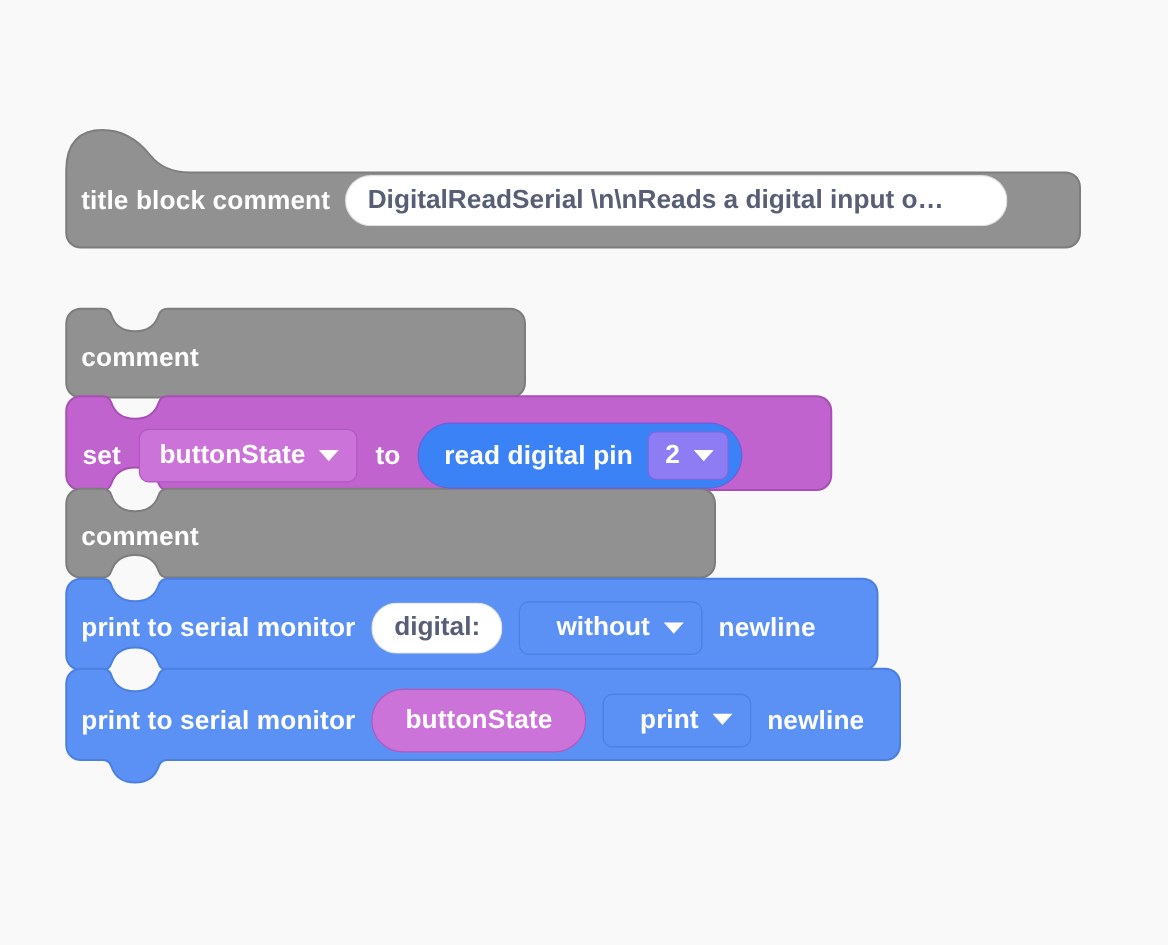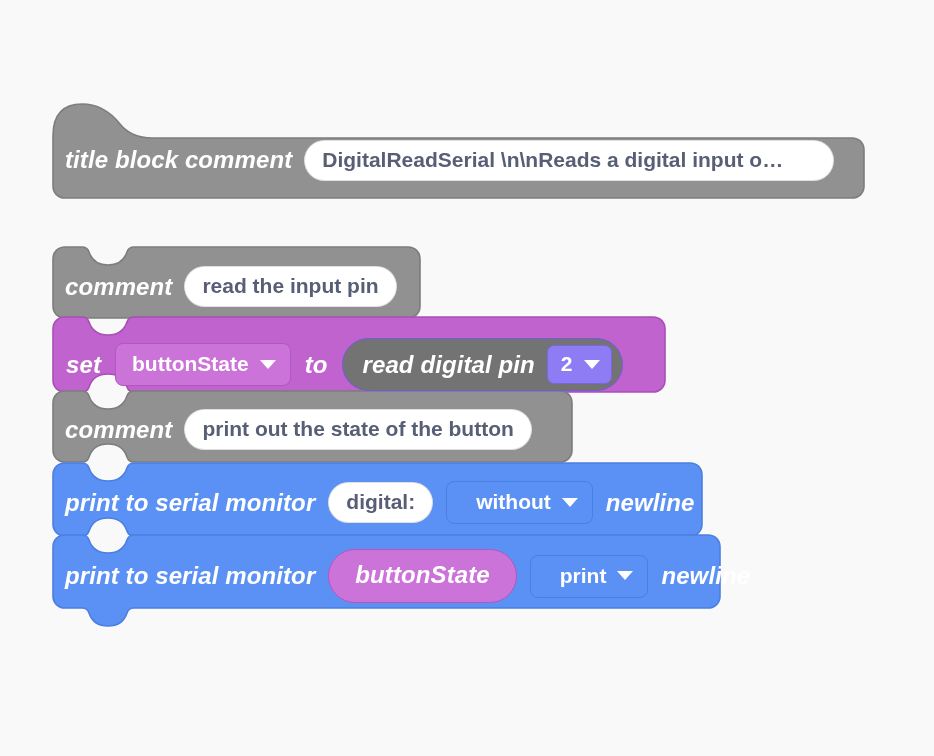--- a/index.html
+++ b/index.html
@@ -37,27 +37,26 @@
   .block-row {
     position: relative;
     display: flex;
     align-items: center;
     gap: 12px;
     z-index: 2;
   }
 
   .lbl {
     color: #ffffff;
-    font-size: 24px;
+    font-size: 21px;
     font-weight: bold;
     letter-spacing: 0.1px;
     white-space: nowrap;
     line-height: 1;
     text-shadow: 0 0 0 rgba(0,0,0,0);
-    font-style: italic;
   }
 
   
   .text-field {
     background: #ffffff;
     color: #575e75;
     font-size: 21px;
     font-weight: bold;
     border-radius: 999px;
     padding: 8px 17px 10px 17px;
@@ -114,21 +113,21 @@
   
   .reporter {
     display: flex;
     align-items: center;
     gap: 12px;
     border-radius: 999px;
     padding: 6px 10px 6px 20px;
     box-sizing: border-box;
   }
   .rep-purple {
-    background: #737373;
+    background: #3b82f6;
     border: 1px solid #6f5be0;
   }
   .rep-magenta {
     background: #cb73d8;
     border: 1px solid #b158c0;
     padding: 13px 26px 15px 26px;
   }
 </style>
 </head>
 <body>
@@ -169,21 +168,20 @@
                L356,1
                C363,1 368,6 368,13
                L368,60
                C368,67 363,72 356,72
                L13,72
                C6,72 1,67 1,60
                Z" fill="#919191" stroke="#7d7d7d" stroke-width="1.6"></path>
     </svg>
     <div class="block-row" style="margin-left:13px; margin-top:9px;">
       <span class="lbl">comment</span>
-      <span class="text-field" title="comment text">read the input pin</span>
     </div>
   </div>
 
   <div class="block" id="blk-set" style="left:52px; top:316px; width:616px; height:89px;">
     <svg class="block-svg" width="618" height="78" viewBox="0 0 618 78">
       <path d="M1,13
                C1,6 6,1 13,1
                L30,1
                C34,1 36,3 37,6
                C40,15 47,19 56,19
@@ -236,21 +234,20 @@
                C78,72 76,70 75,67
                C72,58 65,54 56,54
                C47,54 40,58 37,67
                C36,70 34,72 30,72
                L13,72
                C6,72 1,67 1,60
                Z" fill="#919191" stroke="#7d7d7d" stroke-width="1.6"></path>
     </svg>
     <div class="block-row" style="margin-left:13px; margin-top:7px;">
       <span class="lbl">comment</span>
-      <span class="text-field" title="comment text">print out the state of the button</span>
     </div>
   </div>
 
   <div class="block" id="blk-p1" style="left:52px; top:462px; width:652px; height:74px;">
     <svg class="block-svg" width="654" height="76" viewBox="0 0 654 76">
       <path d="M1,13
                C1,6 6,1 13,1
                L30,1
                C34,1 36,3 37,6
                C40,15 47,19 56,19

